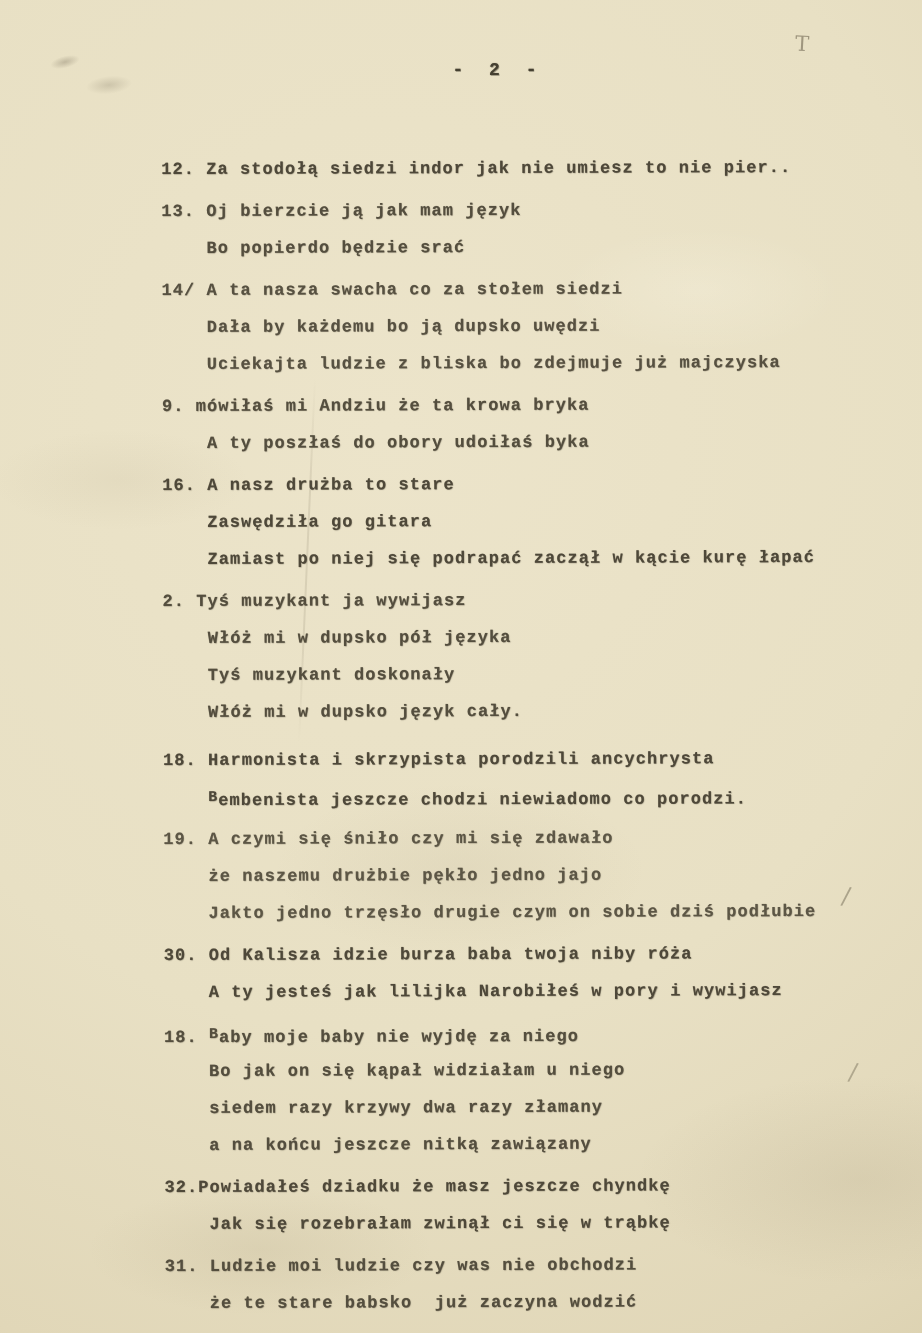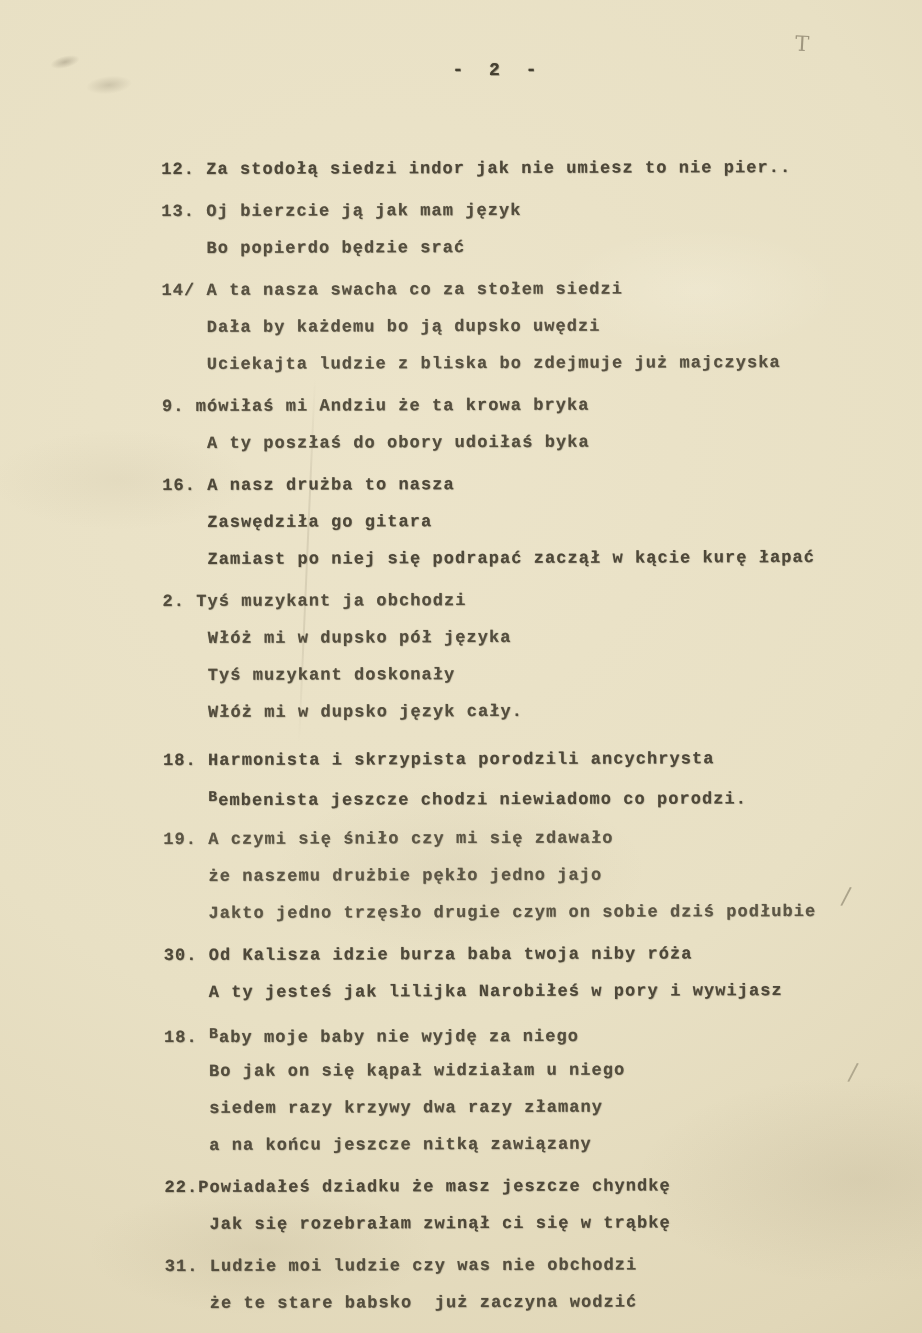--- a/index.html
+++ b/index.html
@@ -105,27 +105,27 @@
       <div class="line cont">Dała by każdemu bo ją dupsko uwędzi</div>
       <div class="line cont">Uciekajta ludzie z bliska bo zdejmuje już majczyska</div>
     </div>
 
     <div class="verse">
       <div class="line"><span class="num">9. </span><span class="txt">mówiłaś mi Andziu że ta krowa bryka</span></div>
       <div class="line cont">A ty poszłaś do obory udoiłaś byka</div>
     </div>
 
     <div class="verse">
-      <div class="line"><span class="num">16. </span><span class="txt">A nasz drużba to nasza</span></div>
+      <div class="line"><span class="num">16. </span><span class="txt">A nasz drużba to stare</span></div>
       <div class="line cont">Zaswędziła go gitara</div>
       <div class="line cont">Zamiast po niej się podrapać zaczął w kącie kurę łapać</div>
     </div>
 
     <div class="verse gap-lg">
-      <div class="line"><span class="num">2. </span><span class="txt">Tyś muzykant ja obchodzi</span></div>
+      <div class="line"><span class="num">2. </span><span class="txt">Tyś muzykant ja wywijasz</span></div>
       <div class="line cont">Włóż mi w dupsko pół języka</div>
       <div class="line cont">Tyś muzykant doskonały</div>
       <div class="line cont">Włóż mi w dupsko język cały.</div>
     </div>
 
     <div class="verse">
       <div class="line"><span class="num">18. </span><span class="txt">Harmonista i skrzypista porodzili ancychrysta</span></div>
       <div class="line cont raised">Bembenista jeszcze chodzi niewiadomo co porodzi.</div>
     </div>
 
@@ -141,21 +141,21 @@
     </div>
 
     <div class="verse">
       <div class="line"><span class="num">18. </span><span class="txt raised">Baby moje baby nie wyjdę za niego</span></div>
       <div class="line cont">Bo jak on się kąpał widziałam u niego</div>
       <div class="line cont">siedem razy krzywy dwa razy złamany</div>
       <div class="line cont">a na końcu jeszcze nitką zawiązany</div>
     </div>
 
     <div class="verse">
-      <div class="line"><span class="num">22.</span><span class="txt">Powiadałeś dziadku że masz jeszcze chyndkę</span></div>
+      <div class="line"><span class="num">32.</span><span class="txt">Powiadałeś dziadku że masz jeszcze chyndkę</span></div>
       <div class="line cont">Jak się rozebrałam zwinął ci się w trąbkę</div>
     </div>
 
     <div class="verse">
       <div class="line"><span class="num">31. </span><span class="txt">Ludzie moi ludzie czy was nie obchodzi</span></div>
       <div class="line cont">że te stare babsko  już zaczyna wodzić</div>
     </div>
 
   </div>
 </div>

